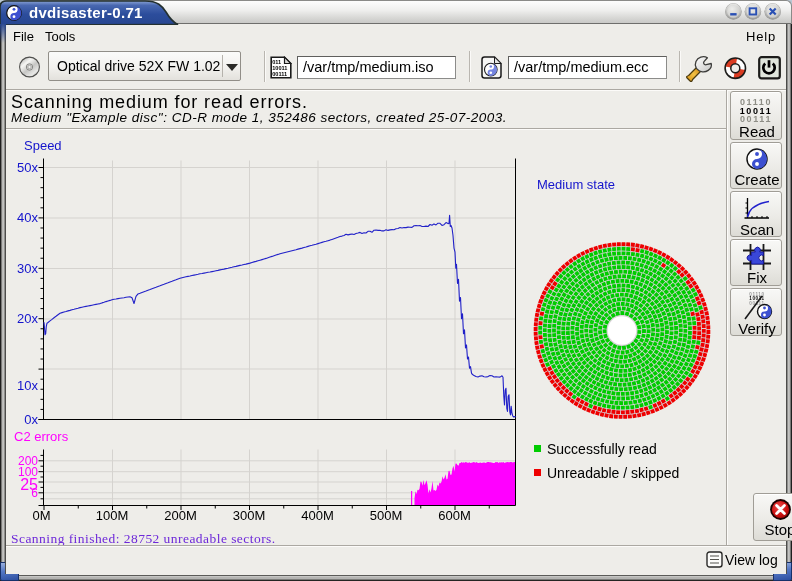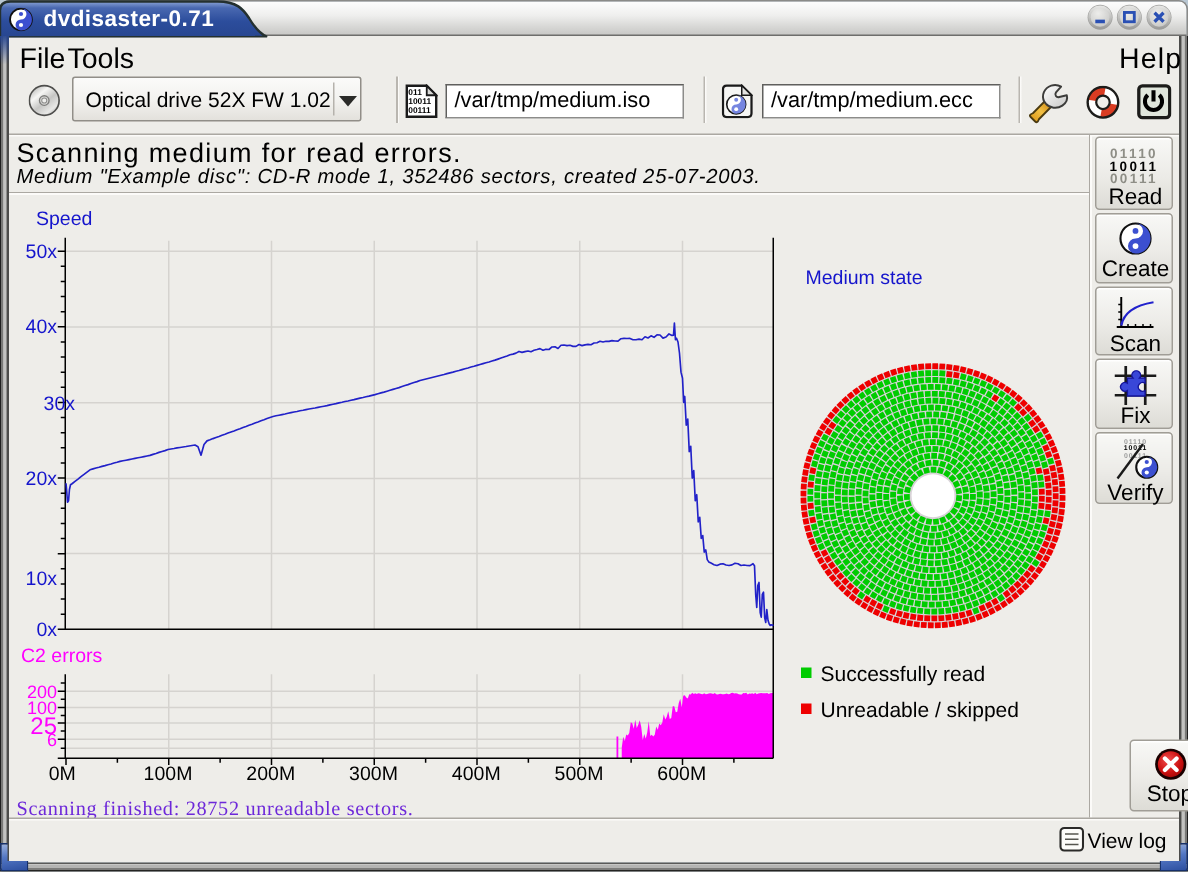--- a/index.html
+++ b/index.html
@@ -11,21 +11,21 @@
   #titlebar:after{content:"";position:absolute;left:0;right:0;bottom:0;height:1px;background:#6e6e6c;}
   #leftborder{left:0;top:24px;width:6px;height:551px;background:linear-gradient(90deg,#1f1f1f 0 1px,#787876 1px 2px,#b8b8b6 2px 3px,#c2c2c0 3px 4px,#8e8e8c 4px 5px,#4c4c4a 5px 6px);}
   #rightborder{right:0;top:24px;width:6px;height:551px;background:linear-gradient(90deg,#4c4c4a 0 1px,#8e8e8c 1px 2px,#c2c2c0 2px 3px,#b8b8b6 3px 4px,#787876 4px 5px,#1f1f1f 5px 6px);}
   #bottomborder{left:0;top:575px;width:792px;height:6px;background:linear-gradient(#5a5a58 0 1px,#c6c6c4 1px 2px,#b4b4b2 2px 4px,#7c7c7a 4px 5px,#242422 5px 6px);}
   .grip{top:562px;width:19px;height:19px;background:linear-gradient(170deg,#9ab0dd,#5377c4 45%,#2d4fa0);border:1px solid #16306a;box-sizing:border-box;}
   #griplft{left:0;border-radius:0 0 0 2px;clip-path:polygon(0 0,5px 0,5px 12px,19px 12px,19px 19px,0 19px);}
   #griprgt{right:0;border-radius:0 0 2px 0;clip-path:polygon(14px 0,19px 0,19px 19px,0 19px,0 12px,14px 12px);}
   #content{left:6px;top:24px;width:780px;height:551px;background:#eeede9;}
   #titletext{left:29px;top:4px;width:200px;font-size:15px;font-weight:bold;color:#fff;letter-spacing:0.3px;}
   
-  .menulbl{top:29px;font-size:19px;color:#000;}
+  .menulbl{top:29px;font-size:13px;color:#000;}
   
   .tsep{top:51px;width:2px;height:31px;background:linear-gradient(90deg,#b9b6b0 0 1px,#fbfaf8 1px 2px);}
   #combo{left:48px;top:51px;width:193px;height:30px;background:linear-gradient(#fbfbfa,#f2f1ee 55%,#e3e1dc);border:1px solid #918e88;border-radius:2px;box-sizing:border-box;}
   #combotext{left:57px;top:58px;font-size:14px;color:#000;}
   #comboarrow{left:226px;top:64px;width:0;height:0;border-left:6px solid transparent;border-right:6px solid transparent;border-top:7px solid #2a2a28;}
   #combosep{left:222px;top:55px;width:1px;height:22px;background:#b5b2ac;}
   .field{top:56px;height:23px;background:#fff;border:1px solid #5f5f5d;border-right-color:#8c8c8a;border-bottom-color:#8c8c8a;box-sizing:border-box;}
   .fieldtext{top:59px;font-size:14.5px;color:#000;white-space:nowrap;}
   
   .hgroove{height:2px;background:linear-gradient(#aba8a2 0 1px,#fcfbf9 1px 2px);}
@@ -189,21 +189,21 @@
 
   <svg class="abs" style="left:0;top:130px;" width="530" height="395" viewBox="0 130 530 395">
       <path d="M112.5 160.5 L112.5 419.5M112.5 449.5 L112.5 505.5M181 160.5 L181 419.5M181 449.5 L181 505.5M249.5 160.5 L249.5 419.5M249.5 449.5 L249.5 505.5M318 160.5 L318 419.5M318 449.5 L318 505.5M386.5 160.5 L386.5 419.5M386.5 449.5 L386.5 505.5M455 160.5 L455 419.5M455 449.5 L455 505.5M44 167.5 L515.5 167.5M44 218 L515.5 218M44 268.5 L515.5 268.5M44 319 L515.5 319M44 369 L515.5 369M44 460.8 L515.5 460.8M44 471.7 L515.5 471.7M44 482 L515.5 482M44 492.8 L515.5 492.8M44 498.8 L515.5 498.8" stroke="#d5d3cf" stroke-width="1" fill="none"></path>
       <path d="M411 505.3 L411 491.054 L412.2 491.054 L412.2 505.3 ZM414.5 505.3L414.5 498.3L415.5 491.2L416.5 494L417.5 489.7L418.5 490.3L419.5 488.7L420.5 481.5L421.5 482.1L422.5 485.8L423.5 479.9L424.5 485.3L425.5 483.1L426.5 480.2L427.5 484.7L428.5 493.5L429.5 489.3L430.5 492.5L431.5 488.2L432.5 480.9L433.5 490.6L434.5 489.9L435.5 491L436.5 489.8L437.5 484.4L438.5 486.5L439.5 482.4L440.5 483.5L441.5 481.8L442.5 476.2L443.5 479.6L444.5 477.8L445.5 474.2L446.5 479.4L447.5 478.7L448.5 470.9L449.5 470.8L450.5 474.9L451.5 474.5L452.5 468.6L453.5 465.8L454.5 471.5L455.5 463.8L456.5 463.5L457.5 465L458.5 465.7L459.5 462.9L460.5 463L461.5 461.9L462.5 462.7L463.5 462.2L464.5 462.7L465.5 462.1L466.5 462.3L467.5 462.7L468.5 462.8L469.5 462.2L470.5 462.9L471.5 462.7L472.5 462.4L473.5 462.1L474.5 462.3L475.5 462.7L476.5 462L477.5 462.8L478.5 463L479.5 462.7L480.5 462.5L481.5 462.9L482.5 462.8L483.5 462.6L484.5 462.4L485.5 462.9L486.5 462.6L487.5 462L488.5 461.9L489.5 462.3L490.5 462.2L491.5 462.4L492.5 462.8L493.5 463L494.5 463L495.5 462L496.5 462.2L497.5 461.9L498.5 463L499.5 462.3L500.5 462.5L501.5 462.2L502.5 462.6L503.5 461.9L504.5 462.9L505.5 462.4L506.5 462.2L507.5 462L508.5 462.2L509.5 462.2L510.5 462.1L511.5 462L512.5 462.6L513.5 462.2L514.5 462L515.5 462L515.5 505.3 Z" fill="#ff00ff"></path>
       <path d="M43.5 158.5 L43.5 419.5M38.5 419.5 L515.5 419.5M515.5 158.5 L515.5 505.5M43.5 449.5 L43.5 505.5M38.5 505.5 L515.5 505.5M38.5 419.5 L43.5 419.5M40.5 409.42 L43.5 409.42M40.5 399.34 L43.5 399.34M40.5 389.26 L43.5 389.26M40.5 379.18 L43.5 379.18M38.5 369.1 L43.5 369.1M40.5 359.02 L43.5 359.02M40.5 348.94 L43.5 348.94M40.5 338.86 L43.5 338.86M40.5 328.78 L43.5 328.78M38.5 318.7 L43.5 318.7M40.5 308.62 L43.5 308.62M40.5 298.54 L43.5 298.54M40.5 288.46 L43.5 288.46M40.5 278.38 L43.5 278.38M38.5 268.3 L43.5 268.3M40.5 258.22 L43.5 258.22M40.5 248.14 L43.5 248.14M40.5 238.06 L43.5 238.06M40.5 227.98 L43.5 227.98M38.5 217.9 L43.5 217.9M40.5 207.82 L43.5 207.82M40.5 197.74 L43.5 197.74M40.5 187.66 L43.5 187.66M40.5 177.58 L43.5 177.58M38.5 167.5 L43.5 167.5M44 505.5 L44 510M78.25 505.5 L78.25 508.5M112.5 505.5 L112.5 510M146.75 505.5 L146.75 508.5M181 505.5 L181 510M215.25 505.5 L215.25 508.5M249.5 505.5 L249.5 510M283.75 505.5 L283.75 508.5M318 505.5 L318 510M352.25 505.5 L352.25 508.5M386.5 505.5 L386.5 510M420.75 505.5 L420.75 508.5M455 505.5 L455 510M489.25 505.5 L489.25 508.5M38.5 460.8 L43.5 460.8M38.5 471.7 L43.5 471.7M38.5 482 L43.5 482M38.5 492.8 L43.5 492.8M40.5 455.4 L43.5 455.4M40.5 466.2 L43.5 466.2M40.5 477 L43.5 477M40.5 487.4 L43.5 487.4M40.5 498.8 L43.5 498.8" stroke="#000" stroke-width="1" fill="none"></path>
       <path d="M44 322.2L44.5 327.8L45 334.8L45.7 333.8L46.3 326.3L47 323.2L48 322.5L50 320.9L52 319.4L54 317.8L56 316.3L58 314.7L60 313.2L62 312.6L64 312L66 311.5L68 310.9L70 310.4L72 309.8L74 309.3L76 308.7L78 308.2L80 307.6L82 307.2L84 306.8L86 306.4L88 306L90 305.6L92 305.2L94 304.8L96 304.4L98 304L100 303.6L102 302.9L104 302.3L106 301.6L108 301L110 300.4L112 299.7L114 299.3L116 299L118 298.6L120 298.3L122 298L124 297.7L126 297.3L128 297L130 296.7L132 297.8L134 303.5L136 296.3L138 293.9L140 293.2L142 292.4L144 291.7L146 291L148 290.2L150 289.5L152 288.7L154 288L156 287.3L158 286.5L160 285.8L162 285L164 284.3L166 283.5L168 282.8L170 282L172 281.3L174 280.5L176 279.8L178 279L180 278.3L182 277.7L184 277.2L186 276.8L188 276.4L190 276L192 275.5L194 275.1L196 274.7L198 274.3L200 273.8L202 273.5L204 273.1L206 272.7L208 272.3L210 272L212 271.6L214 271.2L216 270.8L218 270.4L220 269.9L222 269.5L224 269.1L226 268.6L228 268.2L230 267.7L232 267.3L234 266.8L236 266.4L238 265.9L240 265.4L242 265L244 264.5L246 264.1L248 263.6L250 263.1L252 262.5L254 261.9L256 261.4L258 260.8L260 260.2L262 259.6L264 259L266 258.4L268 257.7L270 257L272 256.4L274 255.7L276 255L278 254.4L280 253.7L282 253.2L284 252.7L286 252.2L288 251.7L290 251.2L292 250.7L294 250.2L296 249.7L298 249.1L300 248.6L302 248.1L304 247.5L306 247L308 246.4L310 245.8L312 245.3L314 244.7L316 244.2L318 243.6L320 243L322 242.4L324 241.8L326 241.3L328 240.7L330 240.1L332 239.4L334 238.7L336 238L338 237.3L340 236.5L342 236.1L344 235.4L346 234.3L348 234.9L350 234.4L352 234L354 234.5L356 233.5L358 233L360 232.4L362 233.5L364 232.8L366 233L368 231.3L370 231.2L372 232.3L374 230.2L376 230L378 230.4L380 230.2L382 230.9L384 230.9L386 229.7L388 230.4L390 229.9L392 229.6L394 229.8L396 228.7L398 228.5L400 227.5L402 228L404 227.5L406 227.6L408 227.1L410 227.3L412 227.4L414 225.8L416 225.6L418 225.7L420 225.6L422 226.5L424 226.5L426 226.1L428 226.5L430 224.5L432 225.3L434 223.9L436 224.9L438 223.2L440 223.3L442 225.4L444 224.7L446 222.6L448 223.6L449 223.4L449.6 215.4L450.3 226.5L451 225.5L452 228L453 235.5L454 248.1L455 252.2L455.8 268.3L456.5 264.3L457.5 283.4L458.5 279.4L459.5 301.1L460.5 297.5L461.5 318.7L462.5 313.7L463.5 333.8L464.5 329.8L465.5 347.9L466.5 344.9L467.5 359L468.5 357L469.5 368.1L470.5 366.6L471.5 373.1L472.5 374.6L474 375.4L476 376.5L478 377L480 376.1L482 375.8L484 376.7L486 377L488 376.6L490 375.5L492 375.8L494 377L496 376.7L498 377L500 377.1L502 375.8L503 377.2L503.8 396.3L504.5 404.9L505.2 390.3L506 388.3L506.8 408.4L507.5 411.4L508.2 396.3L509 394.8L509.8 411.9L510.5 415L511.2 406.4L512 413.5L512.8 416L513.5 417L514 416.5L514.5 416.7L515 417L515.5 416.3" fill="none" stroke="#2121c8" stroke-width="1.1" stroke-linejoin="round"></path>
     </svg>
     <div class="abs bluelbl" style="left:0;top:412px;width:38px;text-align:right;">0x</div>
     <div class="abs bluelbl" style="left:0;top:361.6px;width:38px;text-align:right;margin-top:16px;">10x</div>
     <div class="abs bluelbl" style="left:0;top:311.2px;width:38px;text-align:right;">20x</div>
-    <div class="abs bluelbl" style="left:0;top:260.8px;width:38px;text-align:right;padding-left:12px;">30x</div>
+    <div class="abs bluelbl" style="left:0;top:260.8px;width:38px;text-align:right;">30x</div>
     <div class="abs bluelbl" style="left:0;top:210.4px;width:38px;text-align:right;">40x</div>
     <div class="abs bluelbl" style="left:0;top:160px;width:38px;text-align:right;">50x</div>
     <div class="abs maglbl" style="left:0;top:454.3px;width:38px;text-align:right;font-size:12px;">200</div>
     <div class="abs maglbl" style="left:0;top:465.2px;width:38px;text-align:right;font-size:12px;">100</div>
     <div class="abs maglbl" style="left:0;top:475.5px;width:38px;text-align:right;font-size:16px;">25</div>
     <div class="abs maglbl" style="left:0;top:486.3px;width:38px;text-align:right;font-size:12px;">6</div>
     <div class="abs" style="left:11.5px;top:508px;width:60px;text-align:center;font-size:13px;color:#000;">0M</div>
     <div class="abs" style="left:82px;top:508px;width:60px;text-align:center;font-size:13px;color:#000;">100M</div>
     <div class="abs" style="left:150.5px;top:508px;width:60px;text-align:center;font-size:13px;color:#000;">200M</div>
     <div class="abs" style="left:219px;top:508px;width:60px;text-align:center;font-size:13px;color:#000;">300M</div>

